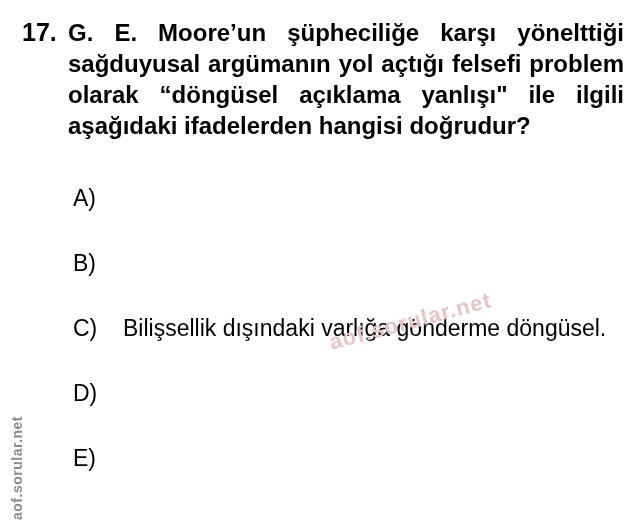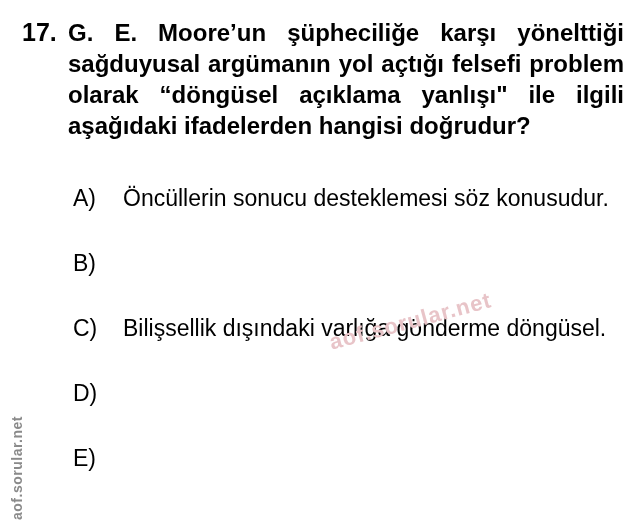--- a/index.html
+++ b/index.html
@@ -99,21 +99,20 @@
 <body>
 
 <div class="question">
   <div class="q-number">17.</div>
   <div class="q-text">G. E. Moore’un şüpheciliğe karşı yönelttiği sağduyusal argümanın yol açtığı felsefi problem olarak “döngüsel açıklama yanlışı" ile ilgili aşağıdaki ifadelerden hangisi doğrudur?</div>
 </div>
 
 <div class="options">
   <div class="option">
     <span class="opt-letter">A)</span>
-    <span class="opt-text">Öncüllerin sonucu desteklemesi söz konusudur.</span>
   </div>
   <div class="option">
     <span class="opt-letter">B)</span>
   </div>
   <div class="option">
     <span class="opt-letter">C)</span>
     <span class="opt-text">Bilişsellik dışındaki varlığa gönderme döngüsel.</span>
   </div>
   <div class="option">
     <span class="opt-letter">D)</span>

